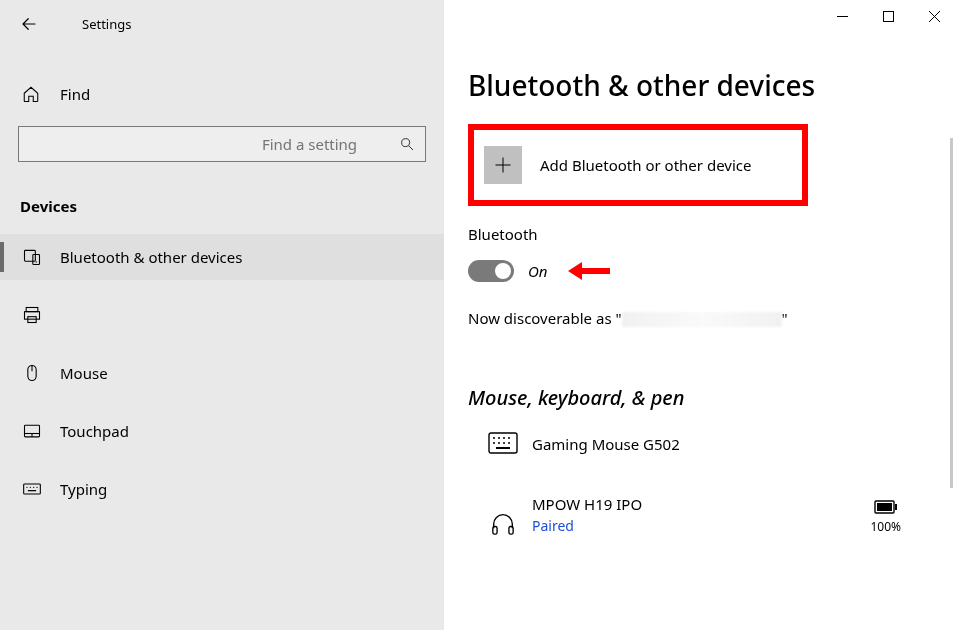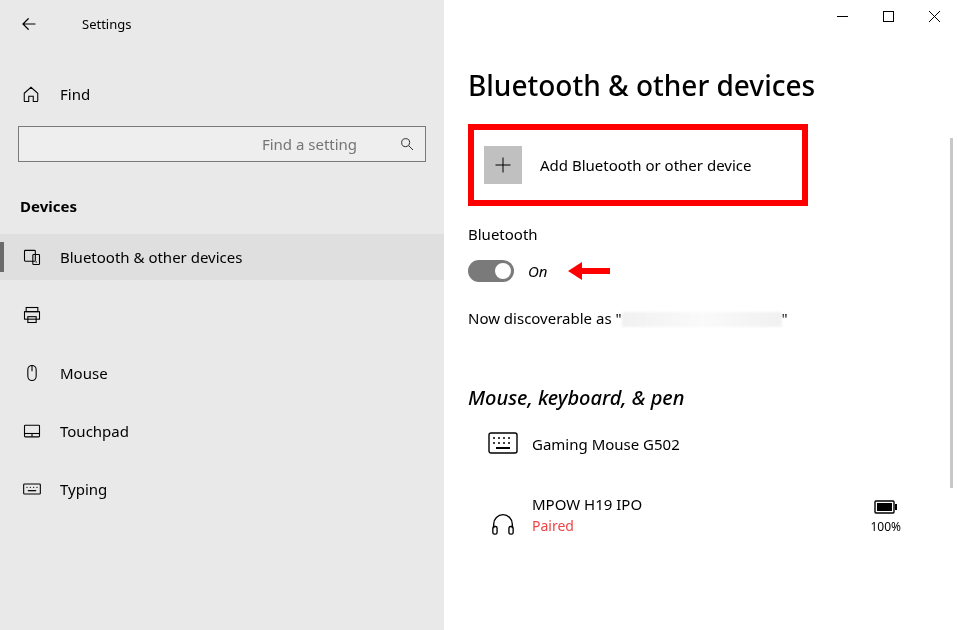--- a/index.html
+++ b/index.html
@@ -40,21 +40,21 @@
   .toggle-label{margin-left:14px;font-size:15px;font-style:italic;}
   .arrow-annot{margin-left:18px;display:flex;align-items:center;}
   .arrow-annot svg{width:46px;height:26px;}
   .discoverable{margin-top:24px;font-size:15px;}
   .blurred{display:inline-block;width:160px;height:15px;background:linear-gradient(90deg,#f1f1f1,#fafafa,#f1f1f1);vertical-align:middle;filter:blur(1px);}
   .section-h2{font-size:20px;font-weight:500;margin-top:56px;font-style:italic;}
   .device-row{display:flex;align-items:flex-end;margin-top:18px;padding-left:20px;}
   .device-row svg{flex:0 0 auto;width:30px;height:22px;margin-top:3px;}
   .device-text{margin-left:14px;}
   .device-text .name{font-size:15px;}
-  .device-text .status{font-size:14px;color:#ef4444;margin-top:2px;}
+  .device-text .status{font-size:14px;color:#1d4ed8;margin-top:2px;}
   .device-right{position:absolute;right:56px;display:flex;flex-direction:column;align-items:center;}
   .device-right svg{width:24px;height:14px;}
   .device-right span{font-size:12px;margin-top:4px;}
   .scrollbar{position:absolute;right:4px;top:138px;width:3px;height:350px;background:#c8c8c8;}
 </style>
 </head>
 <body>
 
 <div class="window">
   <div class="sidebar">

